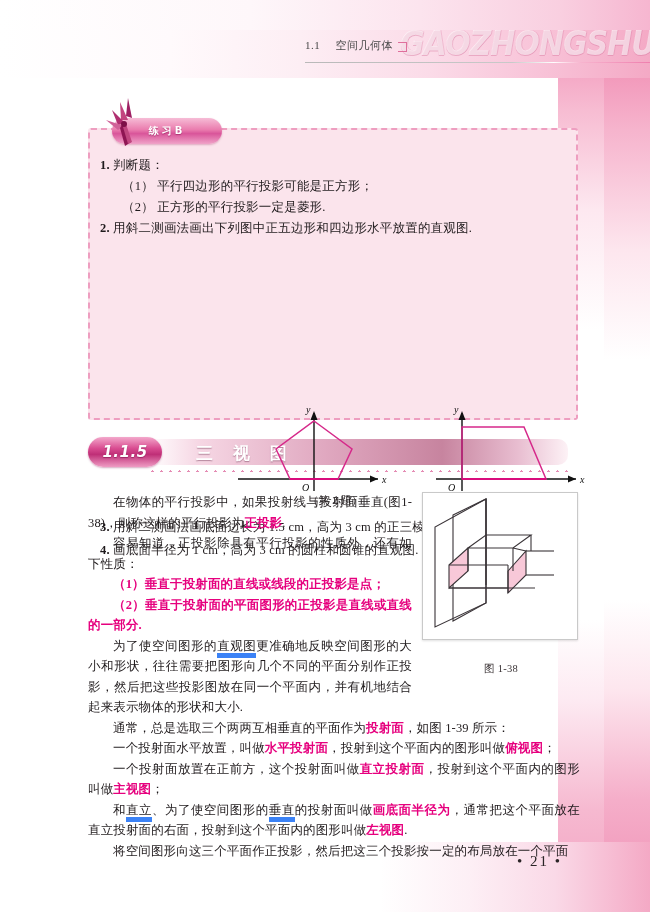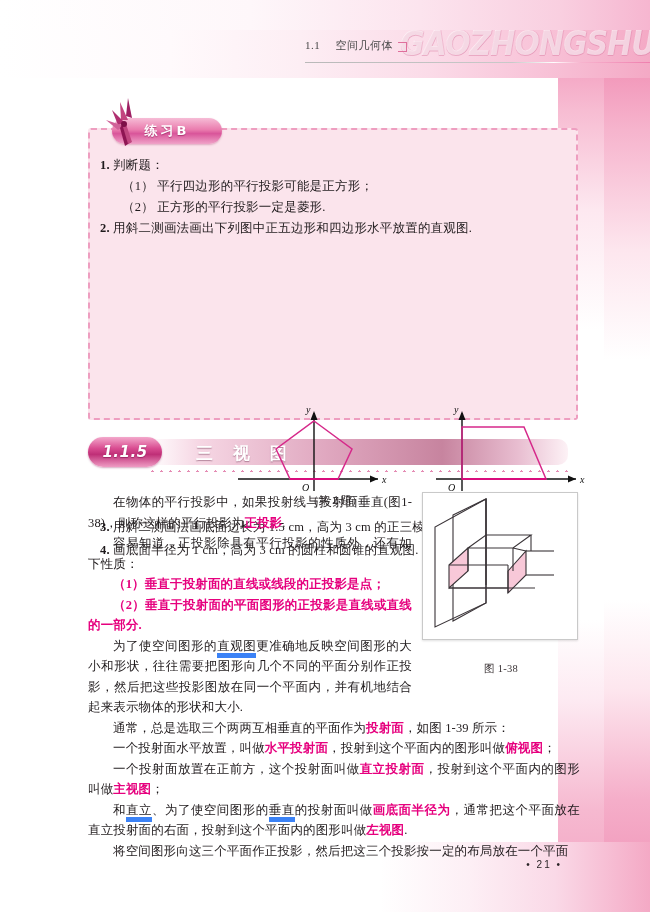--- a/index.html
+++ b/index.html
@@ -77,21 +77,21 @@
     background:#fbe4ec;border:2px dashed #ee9ec0;border-radius:3px;z-index:2;
   }
   .ex-badge{
     position:absolute;left:112px;top:118px;width:110px;height:26px;
     border-radius:13px;z-index:6;
     background:linear-gradient(to bottom,#f6bcd6 0%,#ea7cae 45%,#d9559a 60%,#f0a3c8 100%);
     box-shadow:0 1px 2px rgba(170,60,110,.35);
     display:flex;align-items:center;justify-content:center;
   }
   .ex-badge-text{
-    font-family:"DejaVu Sans",sans-serif;font-weight:bold;font-size:13px;
+    font-family:"DejaVu Sans",sans-serif;font-weight:bold;font-size:10px;
     color:#ffffff;letter-spacing:3px;
     text-shadow:0 1px 1px rgba(150,40,95,.7);
   }
   .ex-pen{position:absolute;left:98px;top:96px;z-index:7;}
 
   .ex-content{position:absolute;left:100px;top:155px;width:465px;z-index:5;}
   .ex-item{font-size:12.5px;line-height:21px;color:#1f1a1c;letter-spacing:.2px;}
   .ex-item b{font-family:"Liberation Serif",serif;}
   .ex-sub{margin-left:22px;font-size:12.5px;line-height:21px;}
 
@@ -150,22 +150,22 @@
     box-sizing:border-box;
   }
   .fig-card-cap{
     width:158px;text-align:center;font-size:10.5px;color:#3a3335;
     margin-top:19px;letter-spacing:.3px;
   }
 
   
   .pagenum{
     position:absolute;right:88px;bottom:42px;z-index:6;
-    font-size:10px;color:#2a2426;letter-spacing:2px;
-    font-family:Liberation Sans, sans-serif;
+    font-size:15px;color:#2a2426;letter-spacing:2px;
+    font-family:Liberation Serif, serif;
   }
 </style>
 </head>
 <body>
 
 <div class="edge-band"></div>
 <div class="edge-band-inner"></div>
 <div class="header-wash"></div>
 <div class="header-wash2"></div>
 <div class="footer-wash"></div>

